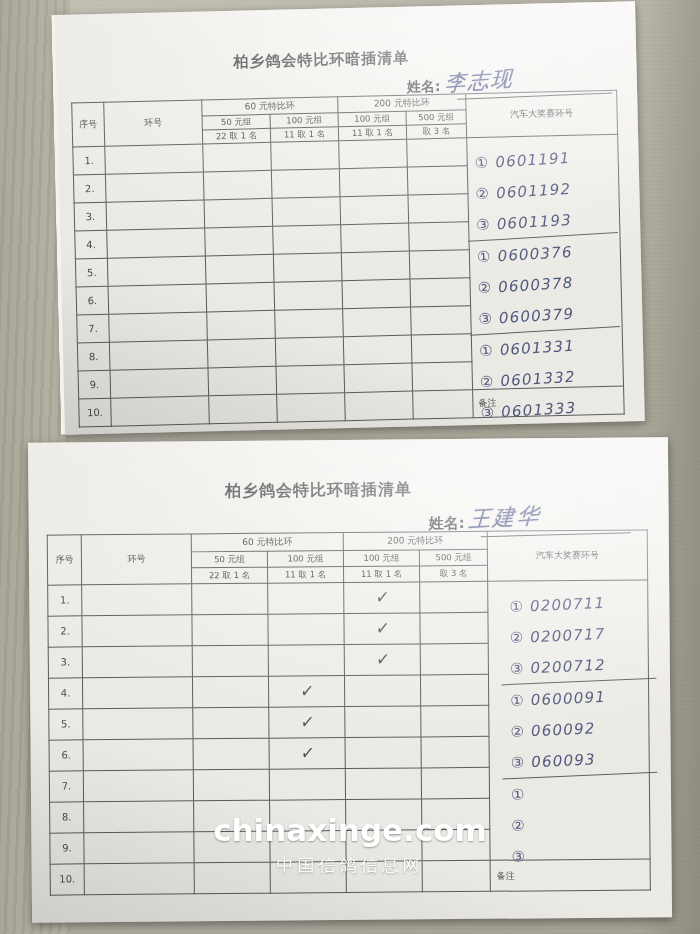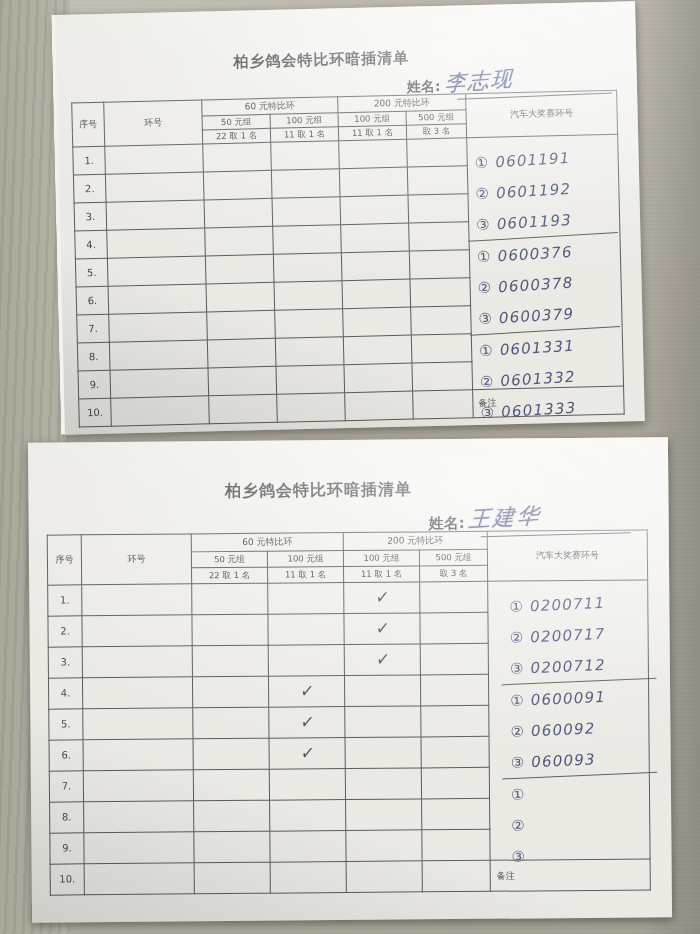--- a/index.html
+++ b/index.html
@@ -482,13 +482,15 @@
       <div class="ring-item hand" style="height:31px">③ 060093</div>
       <div class="ring-item hand ring-sep" style="height:31px">①</div>
       <div class="ring-item hand" style="height:31px">②</div>
       <div class="ring-item hand" style="height:31px">③</div>
     </div>
   </div>
   <div class="paper-shade"></div>
 </div>
 
 <div id="watermark">
+  <div class="wm-main">chinaxinge.com</div>
+  <div class="wm-sub">中国信鸽信息网</div>
 </div>
 
 </body></html>

